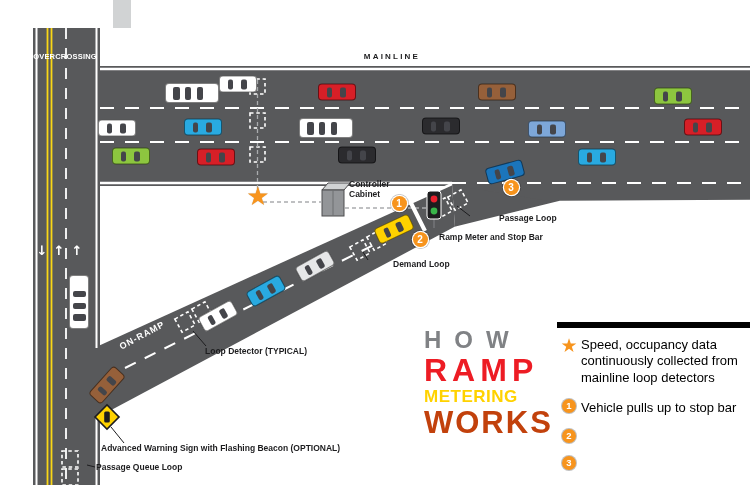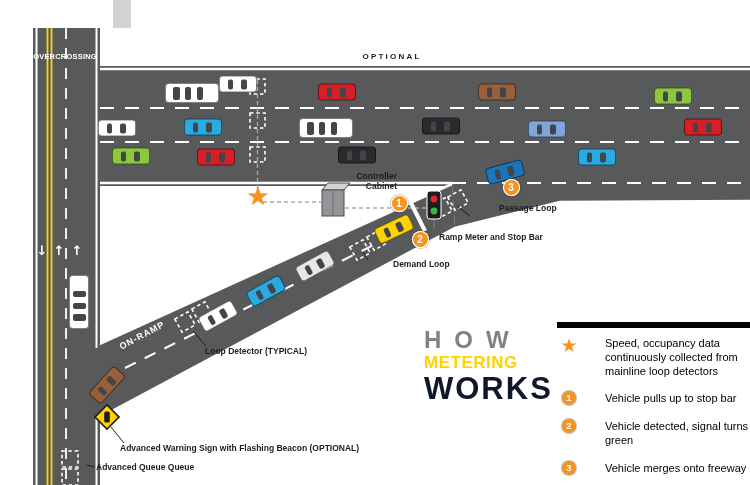--- a/index.html
+++ b/index.html
@@ -34,47 +34,47 @@
   .lane-arrow{position:absolute;z-index:2;transform:translate(-50%,-50%);color:#fff;
               font:bold 13px "DejaVu Sans",sans-serif;line-height:1;}
 
   
   .lbl{position:absolute;z-index:5;font-size:8.5px;font-weight:bold;color:#1d1d1f;white-space:nowrap;}
   .lbl.white{color:#fff;}
   .lbl.wrap{white-space:normal;line-height:1.15;}
   .lbl-mainline{left:350px;top:52px;width:84px;text-align:center;font-size:8px;letter-spacing:2.2px;}
   .lbl-overcrossing{left:33px;top:52px;width:64px;text-align:center;font-size:7.5px;letter-spacing:.2px;}
   .lbl-onramp{left:120px;top:342px;font-size:9px;letter-spacing:1px;transform:rotate(-28deg);transform-origin:0 50%;}
-  .lbl-controller{left:349px;top:172px;width:48px;text-align:right;}
-  .lbl-passage{left:462px;top:203px;padding-left:37px;}
+  .lbl-controller{left:349px;top:180px;width:48px;}
+  .lbl-passage{left:462px;top:213px;padding-left:37px;}
   .lbl-rampmeter{left:431px;top:232px;margin-left:8px;}
   .lbl-demand{left:348px;top:259px;padding-left:45px;}
   .lbl-loopdet{left:158px;top:346px;margin-left:47px;}
-  .lbl-warning{left:120px;top:443px;}
+  .lbl-warning{left:101px;top:443px;}
   .lbl-queue{left:96px;top:462px;}
 
   
   .title{position:absolute;left:424px;top:328px;z-index:6;font-weight:bold;line-height:1;}
   .title div{margin:0 0 2px 0;}
   .t-how{font-size:24px;letter-spacing:13px;color:#808285;}
   .t-ramp{font-size:32px;letter-spacing:5px;color:#ed1c24;}
   .t-metering{font-size:17px;letter-spacing:.5px;color:#ffd200;}
-  .t-works{font-size:31px;letter-spacing:2px;color:#0f172a;}
+  .t-works{font-size:31px;letter-spacing:2px;color:#c2410c;}
 
   
   .legend{position:absolute;left:557px;top:322px;width:193px;z-index:6;}
   .legend-bar{height:6px;background:#000;}
   .legend-row{display:flex;align-items:flex-start;margin-top:13px;}
   .legend-row.first{margin-top:8px;}
   .legend-icon{flex:0 0 24px;width:24px;display:flex;justify-content:center;}
   .legend-star{color:#f7941d;font-size:19px;line-height:1;font-family:"DejaVu Sans",sans-serif;}
   .callout-s{display:inline-block;width:14px;height:14px;border-radius:50%;background:#f7941d;color:#fff;
              font:bold 9.5px/14px "Liberation Sans",sans-serif;text-align:center;
              box-shadow:0 0 0 1px rgba(0,0,0,.25);}
-  .legend-text{font-size:11px;line-height:1.25;color:#000;padding-top:1px;margin-left:24px;}
+  .legend-text{font-size:13px;line-height:1.25;color:#000;padding-top:1px;}
 </style>
 </head>
 <body>
 
 <div class="stage">
 
   <svg class="base" width="750" height="485" viewBox="0 0 750 485">
 
     <g>
       <polygon points="95,346 452,184 455,228 95,420" fill="#58595b"></polygon>
@@ -258,34 +258,35 @@
   <span class="lane-arrow" style="left:42px;top:250px;">↓</span>
   <span class="lane-arrow" style="left:59px;top:250px;">↑</span>
   <span class="lane-arrow" style="left:77px;top:250px;">↑</span>
 
   <div class="layer callout-layer">
       <div class="callout" style="left: 399px; top: 203px;">1</div>
       <div class="callout" style="left: 420px; top: 239px;">2</div>
       <div class="callout" style="left: 511px; top: 187px;">3</div>
     </div>
 
-  <div class="lbl lbl-mainline">OPTIONAL</div>
+  <div class="lbl lbl-mainline">MAINLINE</div>
   <div class="lbl white lbl-overcrossing">OVERCROSSING</div>
   <div class="lbl white lbl-onramp">ON-RAMP</div>
 
   <div class="lbl wrap lbl-controller">Controller Cabinet</div>
   <div class="lbl lbl-passage">Passage Loop</div>
   <div class="lbl lbl-rampmeter">Ramp Meter and Stop Bar</div>
   <div class="lbl lbl-demand">Demand Loop</div>
   <div class="lbl lbl-loopdet">Loop Detector (TYPICAL)</div>
   <div class="lbl lbl-warning">Advanced Warning Sign with Flashing Beacon (OPTIONAL)</div>
-  <div class="lbl lbl-queue">Advanced Queue Queue</div>
+  <div class="lbl lbl-queue">Passage Queue Loop</div>
 
   <div class="title">
     <div class="t-how">HOW</div>
+    <div class="t-ramp">RAMP</div>
     <div class="t-metering">METERING</div>
     <div class="t-works">WORKS</div>
   </div>
 
   <div class="legend">
     <div class="legend-bar"></div>
     <div class="legend-row first">
       <span class="legend-icon">
           <span class="legend-star">★</span>
         </span>
@@ -294,23 +295,21 @@
     <div class="legend-row">
       <span class="legend-icon">
           <span class="callout-s">1</span>
         </span>
       <span class="legend-text">Vehicle pulls up to stop bar</span>
     </div>
     <div class="legend-row">
       <span class="legend-icon">
           <span class="callout-s">2</span>
         </span>
-      <span class="legend-text">Vehicle detected, signal turns green</span>
     </div>
     <div class="legend-row">
       <span class="legend-icon">
           <span class="callout-s">3</span>
         </span>
-      <span class="legend-text">Vehicle merges onto freeway</span>
     </div>
   </div>
 
 </div>
 
 </body></html>

